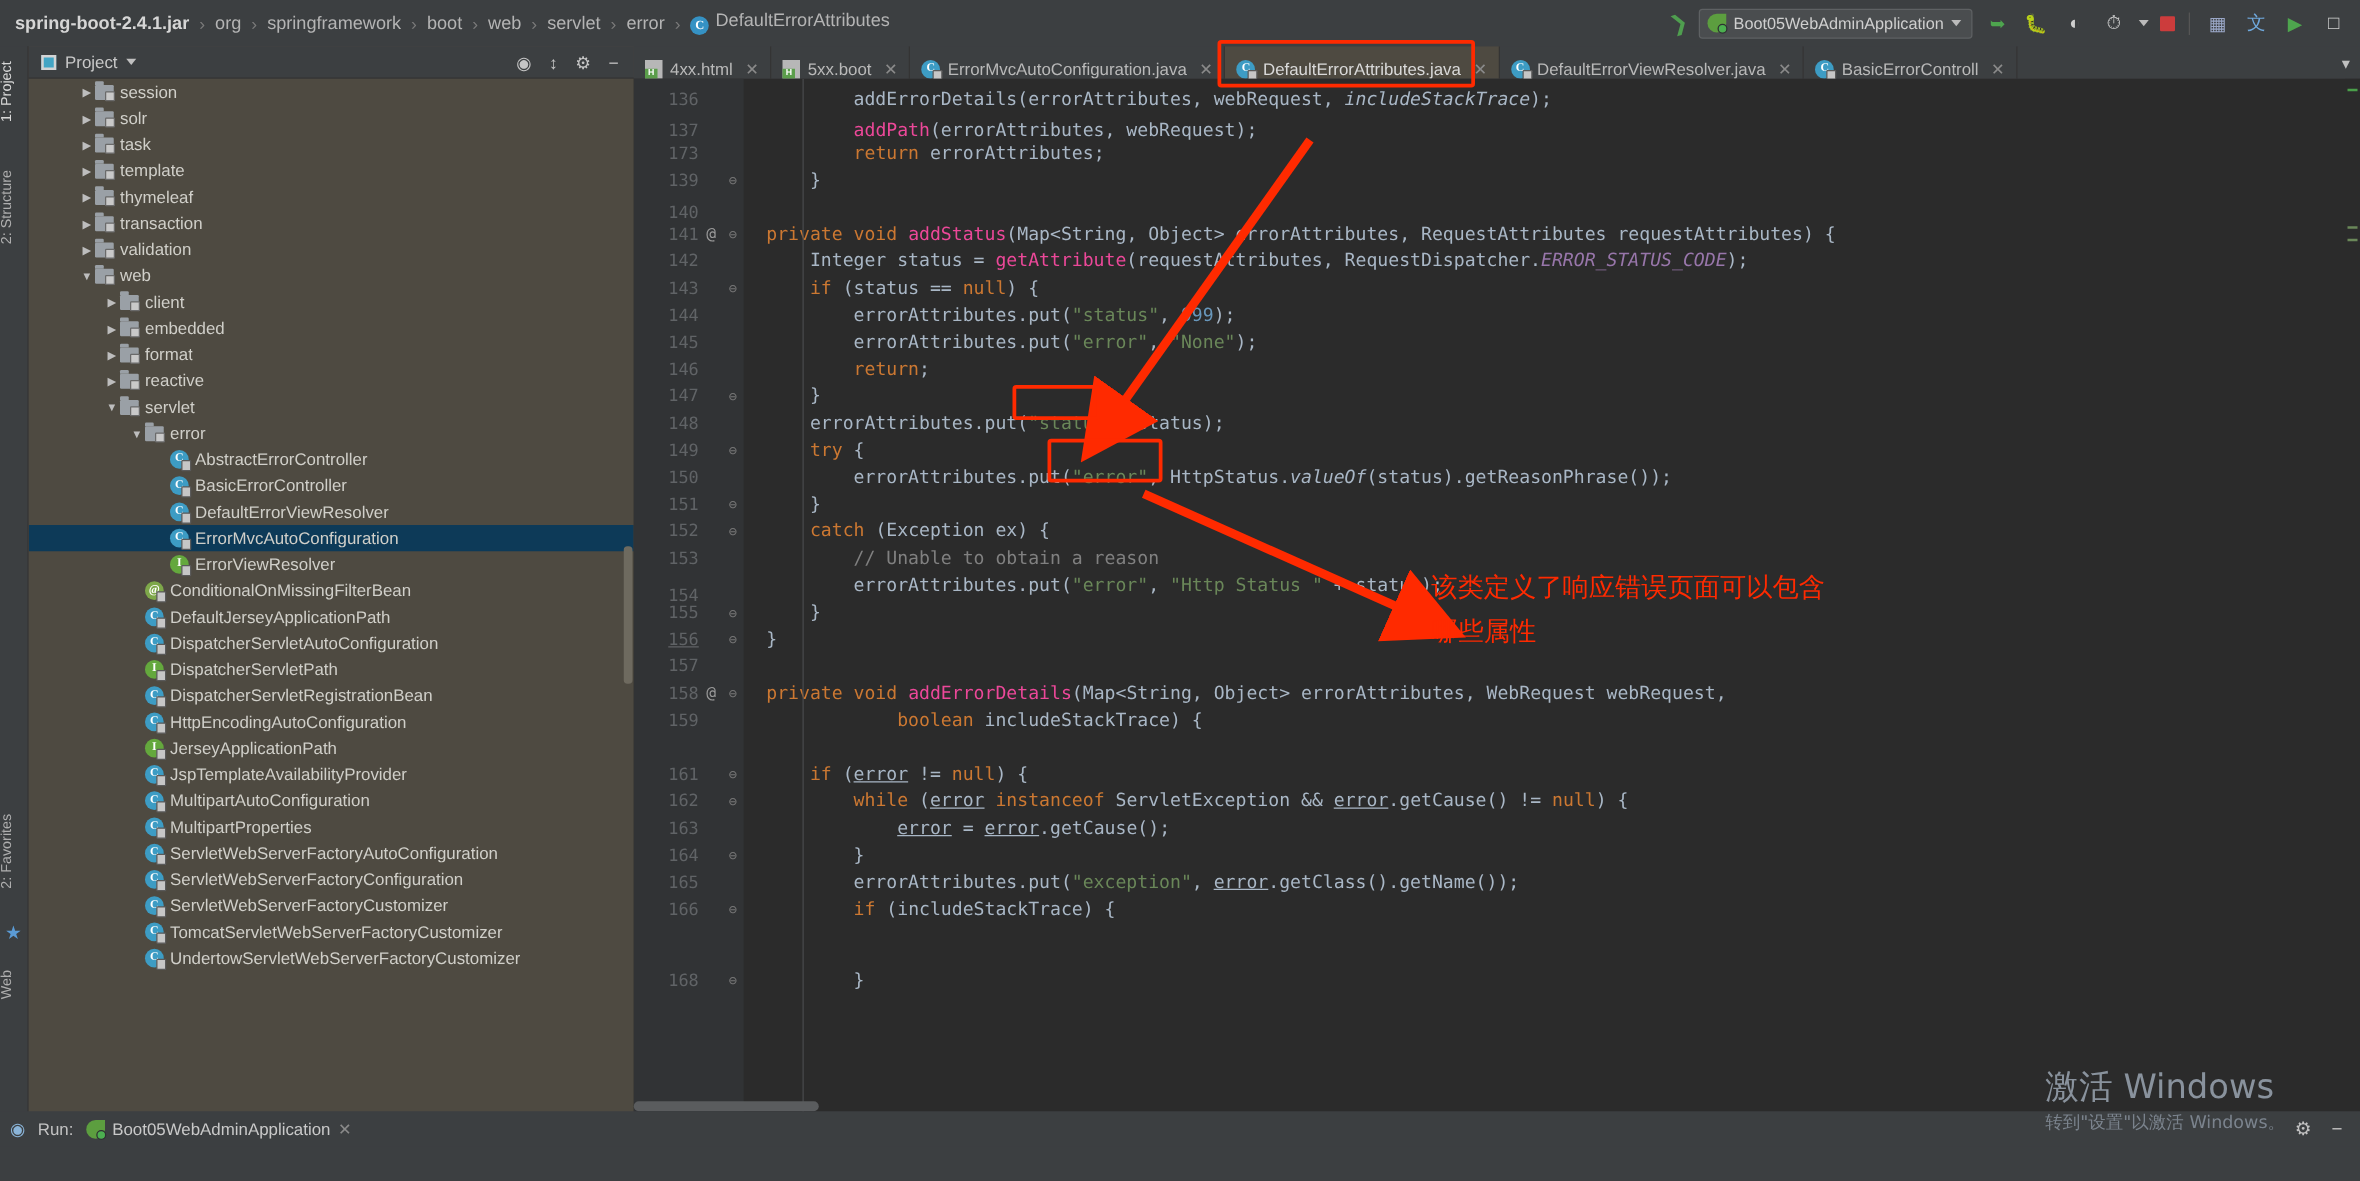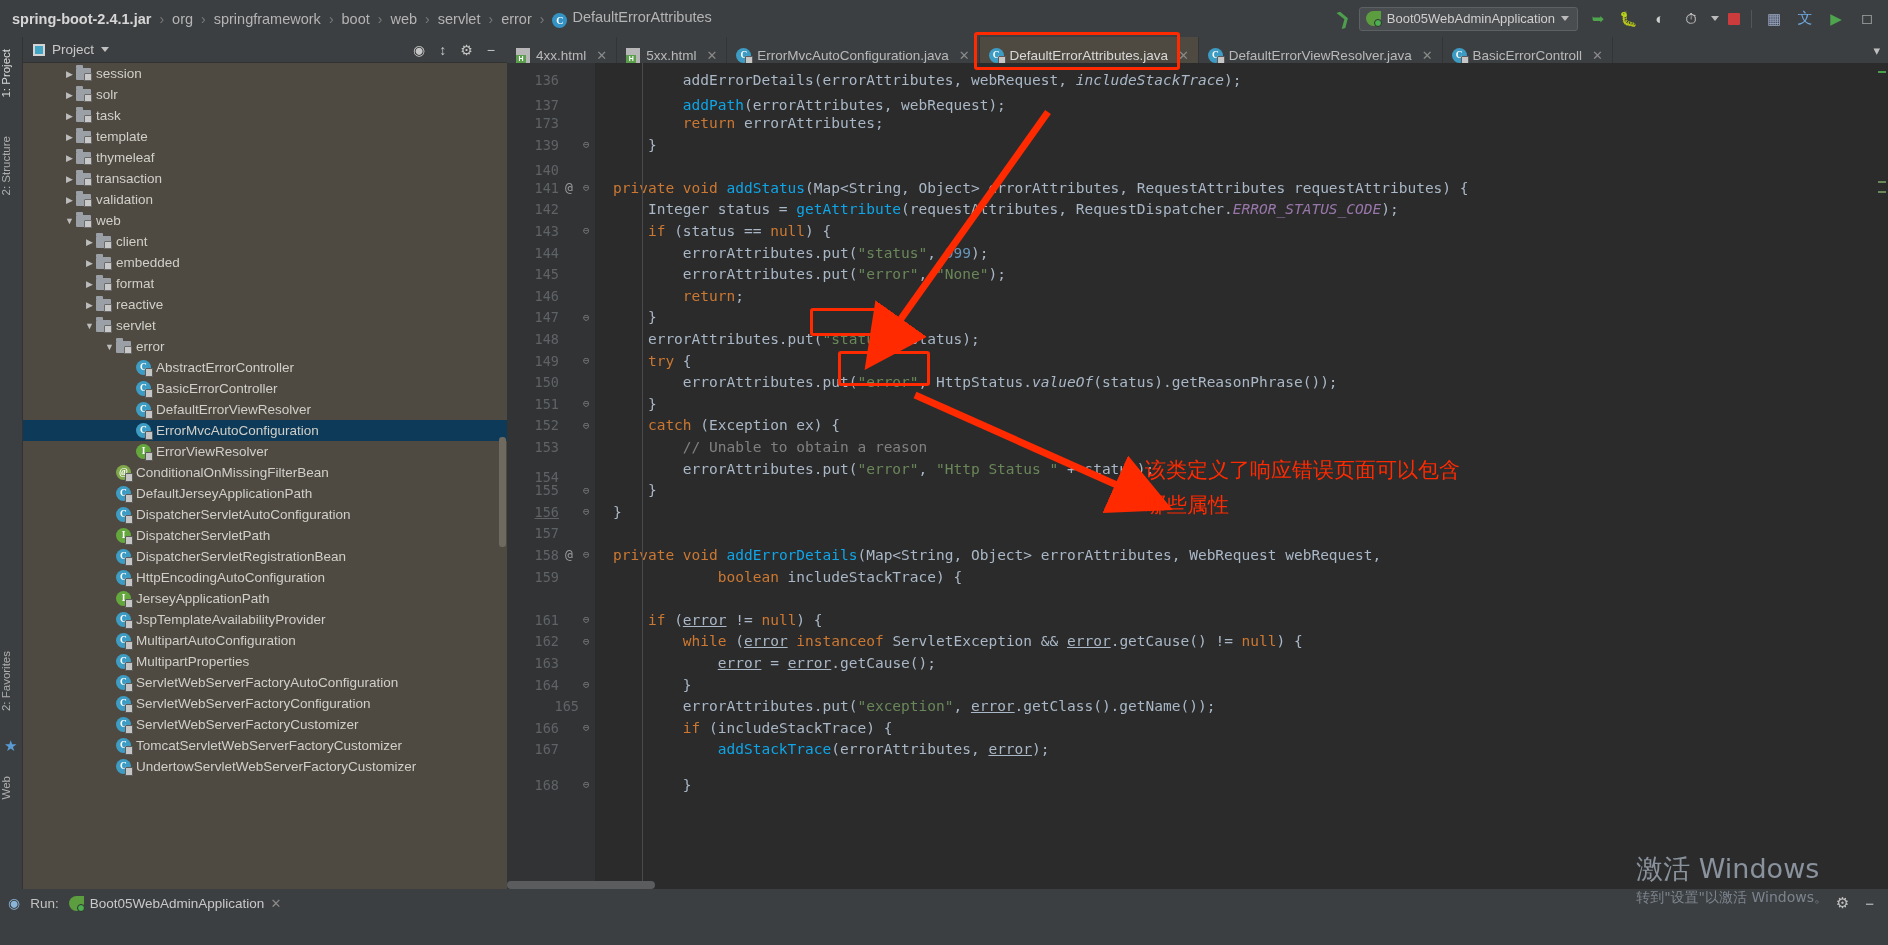--- a/index.html
+++ b/index.html
@@ -154,21 +154,21 @@
     position:absolute; left:0; width:52px; text-align:right;
     color:#606366; font-family:"DejaVu Sans Mono", monospace; font-size:13.5px;
   }
   .at { position:absolute; left:58px; color:#9a9a9a; font-size:13px; }
   .fold { position:absolute; left:78px; color:#888; font-size:11px; }
   .code { position:absolute; left:88px; font-family:"DejaVu Sans Mono", monospace; font-size:14.5px; white-space:pre; color:#a9b7c6; }
 
   .kw { color:#cc7832; }
   .str { color:#6a8759; }
   .num { color:#6897bb; }
-  .mth { color:#0ea5e9; }
+  .mth { color:#ec4899; }
   .cmt { color:#808080; }
   .pln { color:#a9b7c6; }
   .ital { font-style:italic; color:#a9b7c6; }
   .undl { text-decoration:underline; color:#a9b7c6; }
   .consterr { color:#9876aa; font-style:italic; }
 
   .vline { position:absolute; width:1px; background:#484a4c; }
 
   
   .rightmark { position:absolute; right:0; top:0; width:12px; height:844px; background:#2b2b2b; }
@@ -452,21 +452,21 @@
   </div>
 
   <div class="tabsbar" id="etabs">
       <div class="etab">
         <span class="htmlico"></span>
         <span>4xx.html</span>
         <span class="x">✕</span>
       </div>
       <div class="etab">
         <span class="htmlico"></span>
-        <span>5xx.html</span>
+        <span>5xx.boot</span>
         <span class="x">✕</span>
       </div>
       <div class="etab">
         <span class="javaico">C</span>
         <span>ErrorMvcAutoConfiguration.java</span>
         <span class="x">✕</span>
       </div>
       <div class="etab active">
         <span class="javaico">C</span>
         <span>DefaultErrorAttributes.java</span>
@@ -509,23 +509,22 @@
         <div class="cline" style="position: absolute; left: 0px; right: 0px; top: 394.8px;"><span class="lnum" style="left: -88px; margin-top: 16px;">154</span><span class="code" style="left: 18px;"><span class="pln">        errorAttributes.put(</span><span class="str">"error"</span><span class="pln">, </span><span class="str">"Http Status "</span><span class="pln"> + status);</span></span></div>
         <div class="cline" style="position: absolute; left: 0px; right: 0px; top: 416.4px;"><span class="lnum" style="left: -88px;">155</span><span class="fold" style="left: -12px; color: rgb(119, 119, 119);">⊖</span><span class="code" style="left: 18px;"><span class="pln">    }</span></span></div>
         <div class="cline" style="position: absolute; left: 0px; right: 0px; top: 438px;"><span class="lnum" style="left: -88px; text-decoration: underline;">156</span><span class="fold" style="left: -12px; color: rgb(119, 119, 119);">⊖</span><span class="code" style="left: 18px;"><span class="pln">}</span></span></div>
         <div class="cline" style="position: absolute; left: 0px; right: 0px; top: 459.6px;"><span class="lnum" style="left: -88px;">157</span><span class="code" style="left: 18px;"></span></div>
         <div class="cline" style="position: absolute; left: 0px; right: 0px; top: 481.2px;"><span class="lnum" style="left: -88px;">158</span><span class="at" style="left: -30px;">@</span><span class="fold" style="left: -12px; color: rgb(119, 119, 119);">⊖</span><span class="code" style="left: 18px;"><span class="kw">private void </span><span class="mth">addErrorDetails</span><span class="pln">(Map&lt;String, Object&gt; errorAttributes, WebRequest webRequest,</span></span></div>
         <div class="cline" style="position: absolute; left: 0px; right: 0px; top: 502.8px;"><span class="lnum" style="left: -88px;">159</span><span class="code" style="left: 18px;"><span class="pln">            </span><span class="kw">boolean </span><span class="pln">includeStackTrace) {</span></span></div>
         <div class="cline" style="position: absolute; left: 0px; right: 0px; top: 546px;"><span class="lnum" style="left: -88px;">161</span><span class="fold" style="left: -12px; color: rgb(119, 119, 119);">⊖</span><span class="code" style="left: 18px;"><span class="pln">    </span><span class="kw">if </span><span class="pln">(</span><span class="undl">error</span><span class="pln"> != </span><span class="kw">null</span><span class="pln">) {</span></span></div>
         <div class="cline" style="position: absolute; left: 0px; right: 0px; top: 567.6px;"><span class="lnum" style="left: -88px;">162</span><span class="fold" style="left: -12px; color: rgb(119, 119, 119);">⊖</span><span class="code" style="left: 18px;"><span class="pln">        </span><span class="kw">while </span><span class="pln">(</span><span class="undl">error</span><span class="pln"> </span><span class="kw">instanceof </span><span class="pln">ServletException &amp;&amp; </span><span class="undl">error</span><span class="pln">.getCause() != </span><span class="kw">null</span><span class="pln">) {</span></span></div>
         <div class="cline" style="position: absolute; left: 0px; right: 0px; top: 589.2px;"><span class="lnum" style="left: -88px;">163</span><span class="code" style="left: 18px;"><span class="pln">            </span><span class="undl">error</span><span class="pln"> = </span><span class="undl">error</span><span class="pln">.getCause();</span></span></div>
         <div class="cline" style="position: absolute; left: 0px; right: 0px; top: 610.8px;"><span class="lnum" style="left: -88px;">164</span><span class="fold" style="left: -12px; color: rgb(119, 119, 119);">⊖</span><span class="code" style="left: 18px;"><span class="pln">        }</span></span></div>
-        <div class="cline" style="position: absolute; left: 0px; right: 0px; top: 632.4px;"><span class="lnum" style="left: -88px; margin-left: 20px;">165</span><span class="code" style="left: 18px;"><span class="pln">        errorAttributes.put(</span><span class="str">"exception"</span><span class="pln">, </span><span class="undl">error</span><span class="pln">.getClass().getName());</span></span></div>
+        <div class="cline" style="position: absolute; left: 0px; right: 0px; top: 632.4px;"><span class="lnum" style="left: -88px;">165</span><span class="code" style="left: 18px;"><span class="pln">        errorAttributes.put(</span><span class="str">"exception"</span><span class="pln">, </span><span class="undl">error</span><span class="pln">.getClass().getName());</span></span></div>
         <div class="cline" style="position: absolute; left: 0px; right: 0px; top: 654px;"><span class="lnum" style="left: -88px;">166</span><span class="fold" style="left: -12px; color: rgb(119, 119, 119);">⊖</span><span class="code" style="left: 18px;"><span class="pln">        </span><span class="kw">if </span><span class="pln">(includeStackTrace) {</span></span></div>
-        <div class="cline" style="position: absolute; left: 0px; right: 0px; top: 675.6px;"><span class="lnum" style="left: -88px;">167</span><span class="code" style="left: 18px;"><span class="pln">            </span><span class="mth">addStackTrace</span><span class="pln">(errorAttributes, </span><span class="undl">error</span><span class="pln">);</span></span></div>
         <div class="cline" style="position: absolute; left: 0px; right: 0px; top: 711px; text-decoration: underline;"><span class="lnum" style="left: -88px;">168</span><span class="fold" style="left: -12px; color: rgb(119, 119, 119);">⊖</span><span class="code" style="left: 18px;"><span class="pln">        }</span></span></div>
       </div>
     <div class="vline" style="left:135px; top:0; height:844px;"></div>
     <div class="rightmark">
       <div class="mk" style="top:8px;  background:#4a9e4a;"></div>
       <div class="mk" style="top:118px;background:#6a8759;"></div>
       <div class="mk" style="top:128px;background:#6a8759;"></div>
     </div>
   </div>
 

